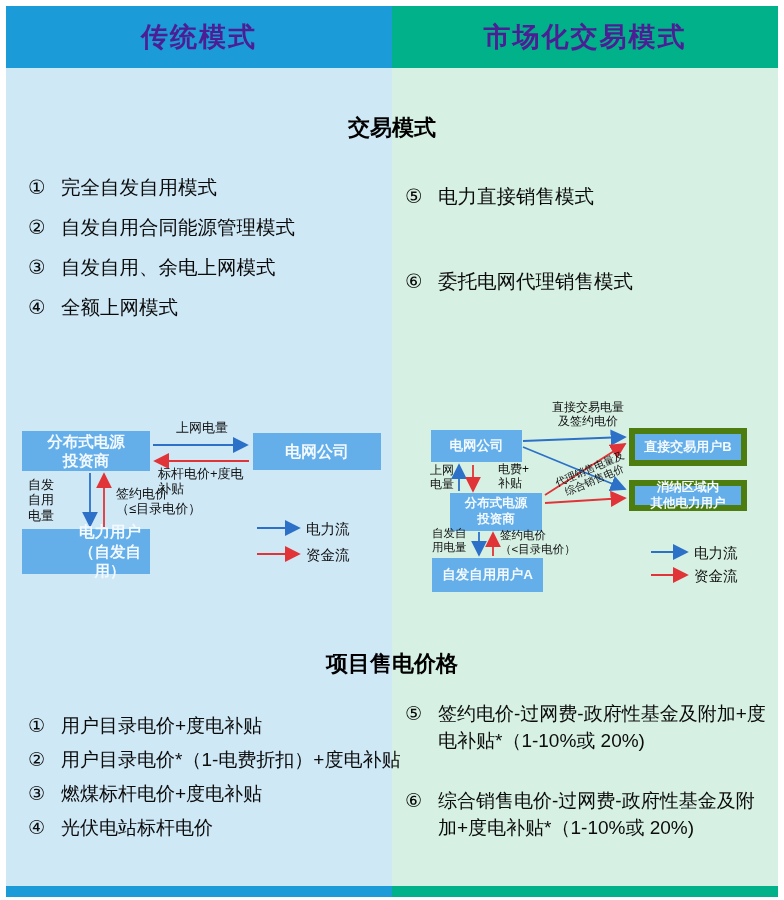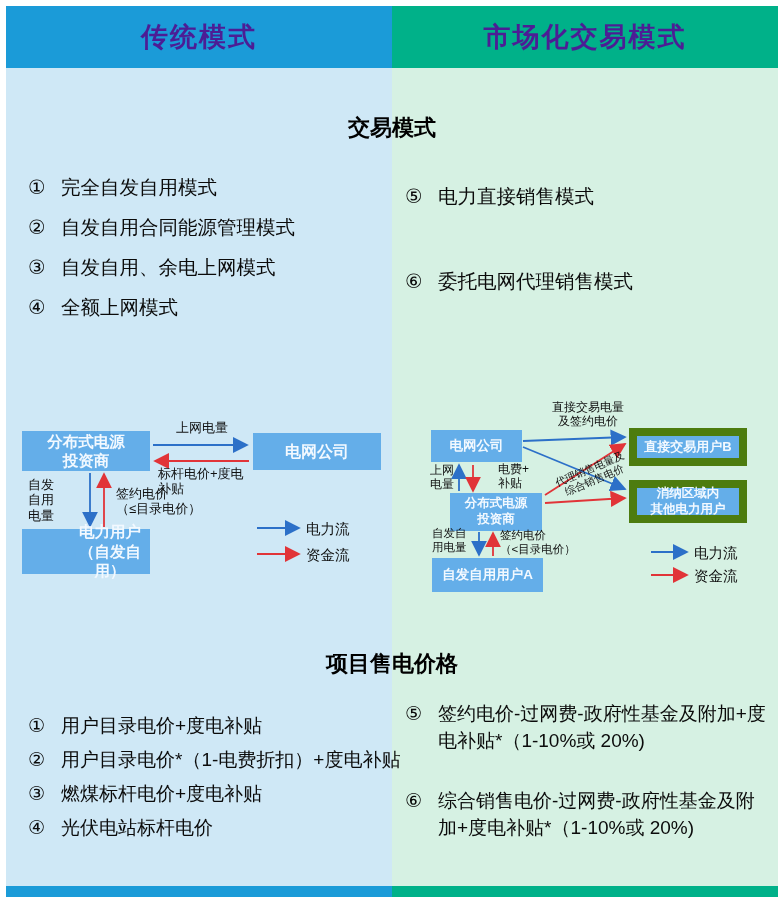--- a/index.html
+++ b/index.html
@@ -19,21 +19,21 @@
   .st-trade{top:113px}
   .st-scenario{top:356px}
   .st-price{top:649px}
   .vlist{position:absolute;display:flex;flex-direction:column}
   .li{display:flex;align-items:flex-start;font-size:19.5px;color:#0b0b0b;line-height:27px}
   .li .num{width:33px;flex-shrink:0}
   .li .txt{flex:1}
   .abs{position:absolute}
   .price .li{font-size:19px;line-height:26px}
   .box{position:absolute;background:#64aee9;color:#f2f9ff;font-weight:bold;display:flex;align-items:center;justify-content:center;text-align:center;white-space:pre-line;line-height:1.25}
-  .box-pink{border:8px solid #4d7c0f}
+  .box-pink{border:6px solid #4d7c0f}
   .dlabel{position:absolute;color:#101010;white-space:pre-line;line-height:1.18}
   .legend-label{position:absolute;color:#101010;font-size:14.5px}
   .overlay{position:absolute;left:0;top:0;pointer-events:none}
   .rot{transform:rotate(-23deg);transform-origin:center;text-align:center}
 </style>
 </head>
 <body>
 
 <div class="canvas">
 
@@ -124,21 +124,21 @@
 电量</div>
   <div class="dlabel" style="left:116px;top:486px;font-size:13px;">签约电价
 （≤目录电价）</div>
   <div class="legend-label" style="left:306px;top:520px;">电力流</div>
   <div class="legend-label" style="left:306px;top:546px;">资金流</div>
 
   <div class="box" style="left:431px;top:430px;width:91px;height:32px;font-size:13.5px;">电网公司</div>
   <div class="box box-pink" style="left:629px;top:428px;width:118px;height:38px;font-size:13px;">直接交易用户B</div>
   <div class="box" style="left:450px;top:493px;width:92px;height:38px;font-size:12.5px;">分布式电源
 投资商</div>
-  <div class="box box-pink" style="left:629px;top:480px;width:118px;height:43px;font-size:12.5px;">消纳区域内
+  <div class="box box-pink" style="left:629px;top:480px;width:118px;height:31px;font-size:12.5px;">消纳区域内
 其他电力用户</div>
   <div class="box" style="left:432px;top:558px;width:111px;height:34px;font-size:13.5px;">自发自用用户A</div>
 
   <div class="dlabel" style="left:538px;top:400px;width:100px;text-align:center;font-size:12px;">直接交易电量
 及签约电价</div>
   <div class="dlabel" style="left:430px;top:463px;font-size:12px;">上网
 电量</div>
   <div class="dlabel" style="left:498px;top:462px;font-size:12px;">电费+
 补贴</div>
   <div class="dlabel rot" style="left:527px;top:462px;width:130px;font-size:10.5px;">代理销售电量及

